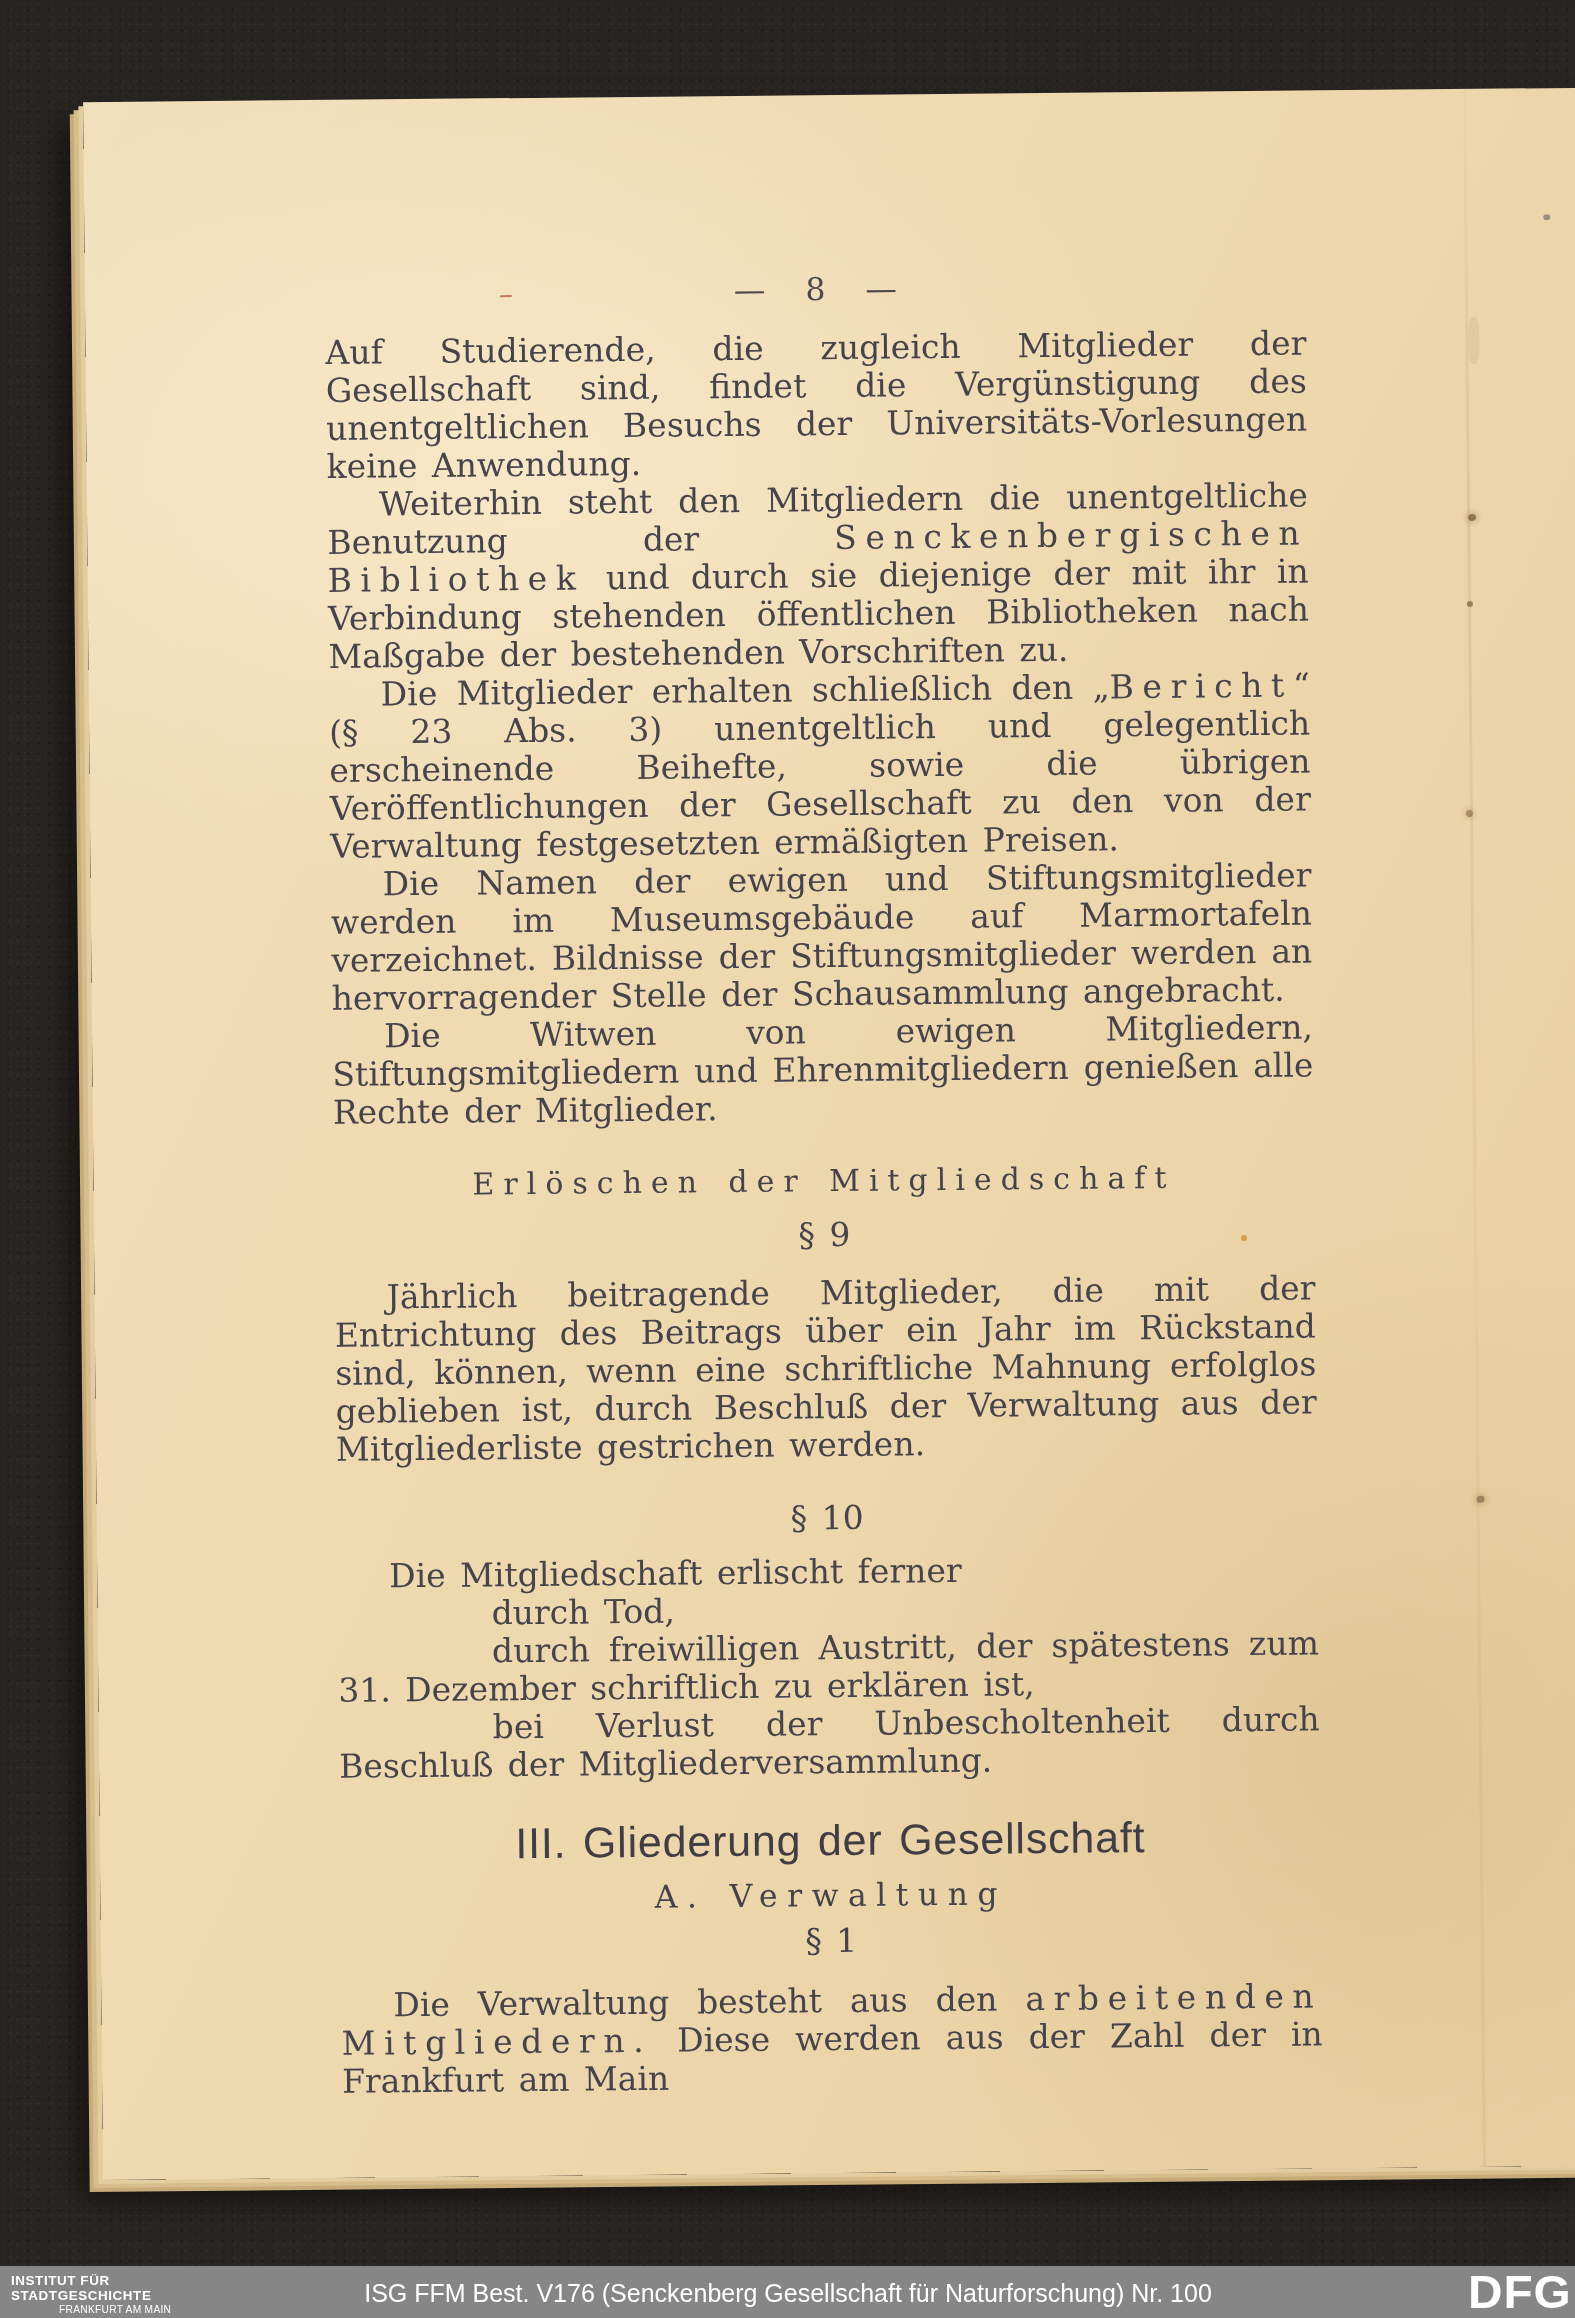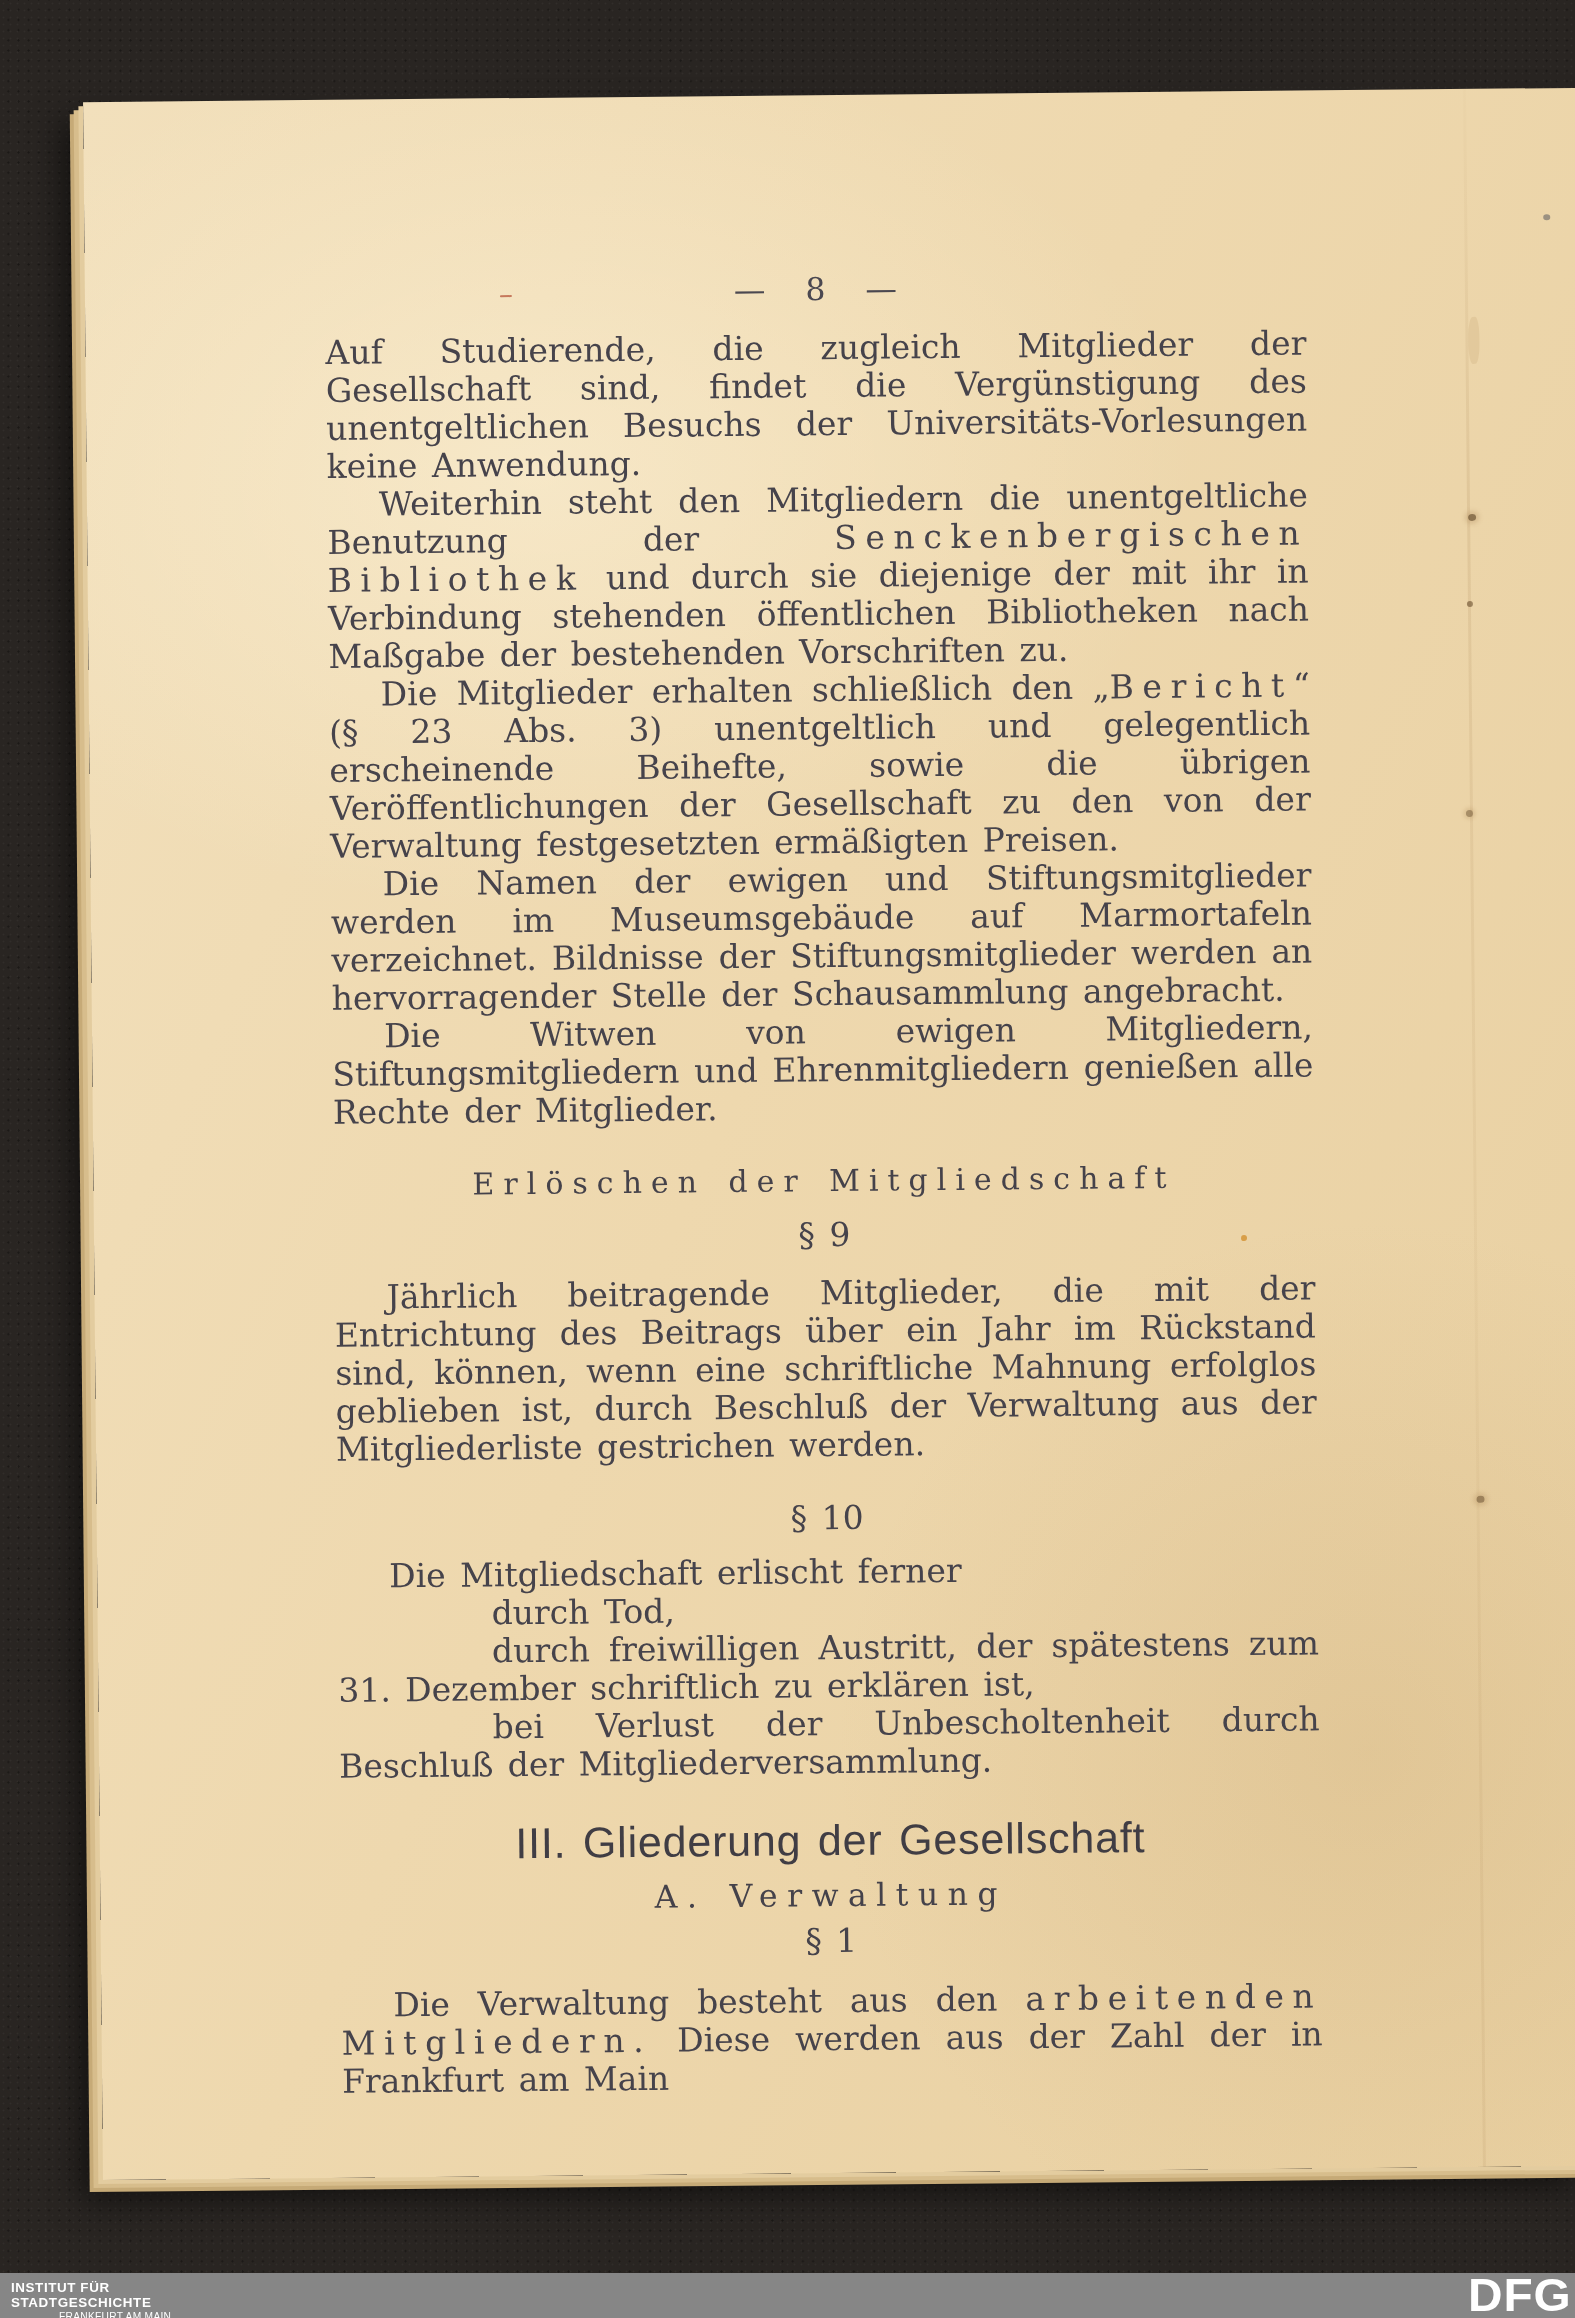--- a/index.html
+++ b/index.html
@@ -57,21 +57,21 @@
   .mark-9{margin:0 0 20.5px;}
   .mark-10{margin:35px 0 15.8px;}
   .mark-11{margin:0 0 22px;}
   .sans-heading{
     font-family:"Liberation Sans","DejaVu Sans",sans-serif;
     text-align:center;font-size:43px;line-height:47px;letter-spacing:0.8px;
     margin:36px 0 12.6px;color:#403d44;font-weight:500;
   }
   
   .footer{
-    position:absolute;left:0;bottom:0;width:1576px;height:46px;
+    position:absolute;left:0;bottom:0;width:1576px;height:53px;
     background:#868686;color:#fff;
     font-family:"Liberation Sans","DejaVu Sans",sans-serif;
   }
   .isg{position:absolute;left:11px;top:7px;line-height:1.15;}
   .isg .l1,.isg .l2{font-size:13.4px;font-weight:bold;letter-spacing:0.6px;}
   .isg .l3{font-size:10.2px;font-weight:normal;letter-spacing:0.3px;margin-left:48px;}
   .caption{
     position:absolute;left:236px;right:236px;top:50%;transform:translateY(-50%);
     text-align:center;font-size:25px;white-space:nowrap;
   }
@@ -119,17 +119,18 @@
         <div class="blk para indent"><span>Die Verwaltung besteht aus den </span><span class="spaced">arbeitenden Mitgliedern.</span><span> Diese werden aus der Zahl der in Frankfurt am Main</span></div>
       </div>
   </div>
 
   <div class="footer">
     <div class="isg">
       <div class="l1">INSTITUT FÜR</div>
       <div class="l2">STADTGESCHICHTE</div>
       <div class="l3">FRANKFURT AM MAIN</div>
     </div>
+    <div class="caption">ISG FFM Best. V176 (Senckenberg Gesellschaft für Naturforschung) Nr. 100</div>
     <div class="dfg">DFG</div>
   </div>
 
 </div>
 
 
 </body></html>

